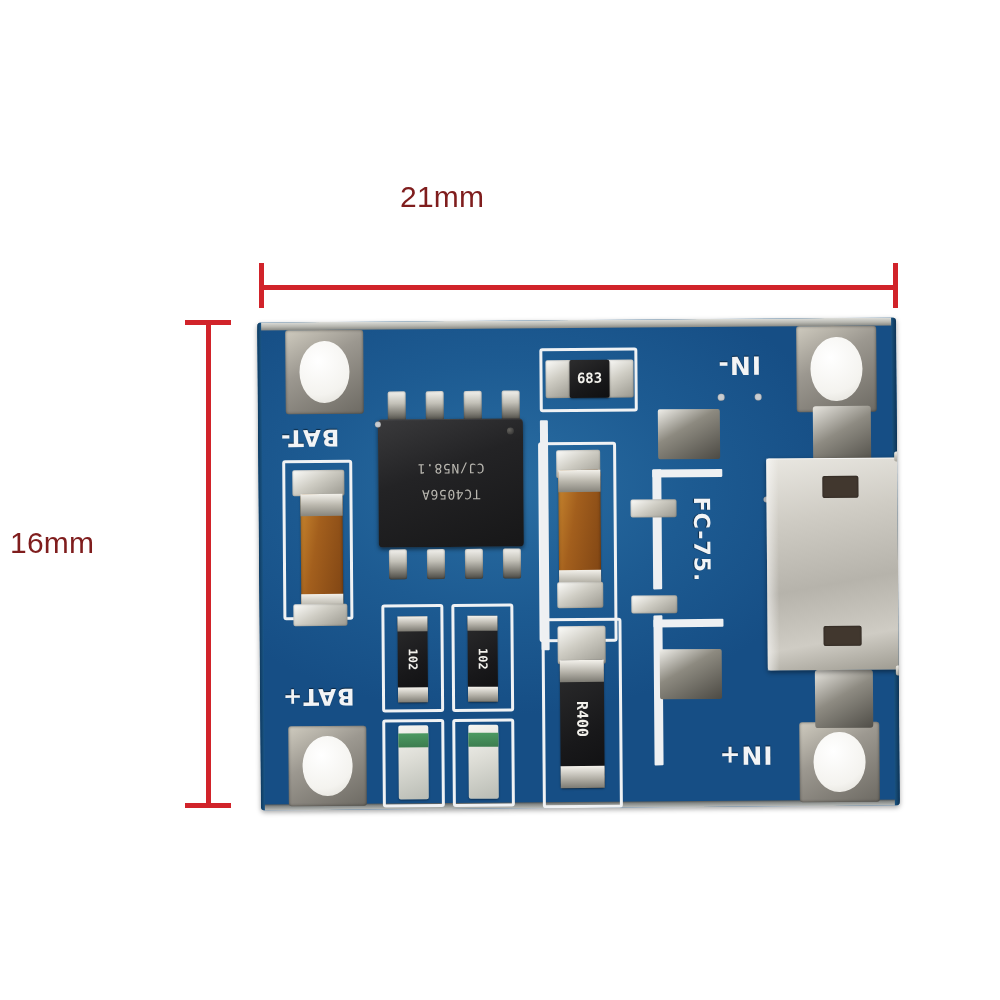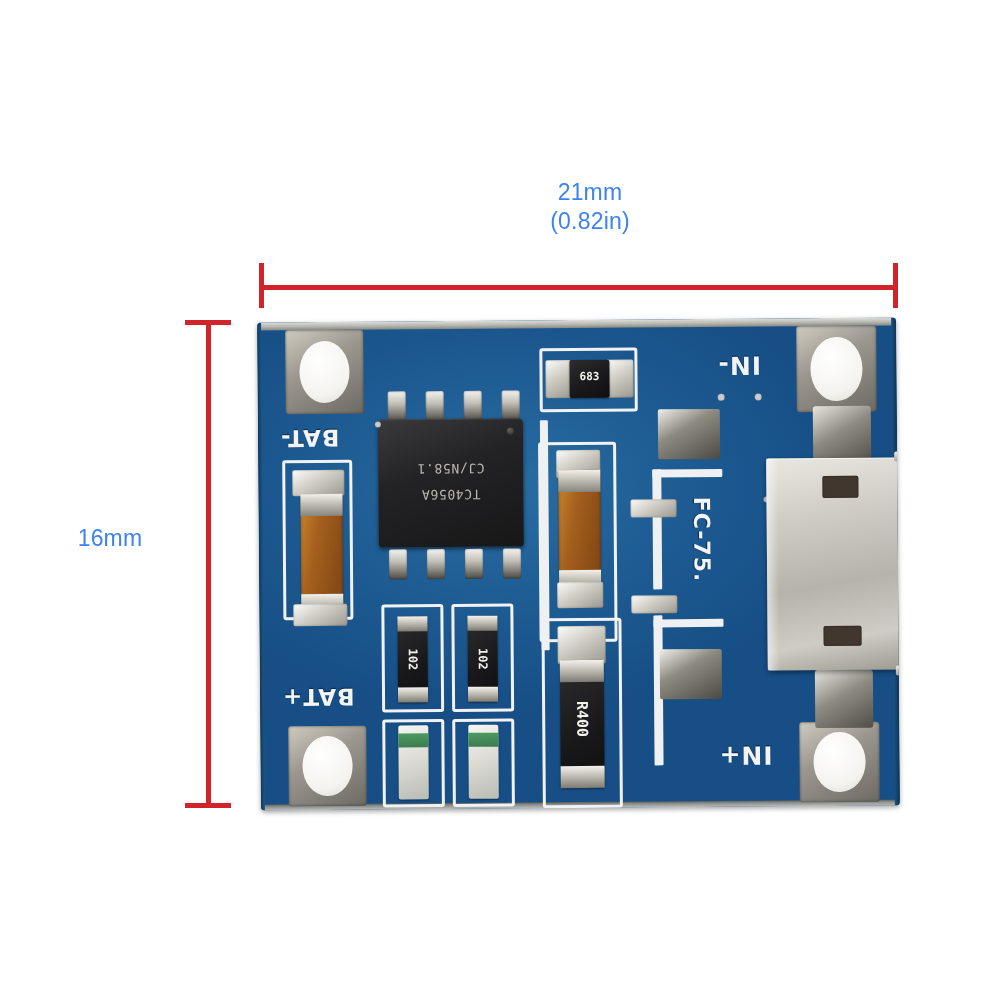--- a/index.html
+++ b/index.html
@@ -8,24 +8,23 @@
     background:#ffffff;
     font-family:"Liberation Sans","DejaVu Sans",sans-serif;
     overflow:hidden;
     position:relative;
   }
   #stage{position:absolute;left:0;top:0;width:1000px;height:1000px;}
 
   
   .dimlabel{
     position:absolute;
-    color:#3b82f6;
-    font-size:23px;
+    color:#7f1d1d;
+    font-size:30px;
     line-height:1.28;
-    text-align:center;
     letter-spacing:0.2px;
     white-space:nowrap;
   }
   .dimlabel .l2{display:block;}
 
   .dimline-h{
     position:absolute;
     height:5px;
     background:#d1232a;
   }
@@ -242,21 +241,20 @@
     border-radius:3px;
   }
 </style>
 </head>
 <body>
 
 <div id="stage">
 
   <div class="dimlabel" style="left:400px;top:178px;width:380px;">
     <span>21mm</span>
-    <span class="l2">(0.82in)</span>
   </div>
 
   <div class="dimline-h" style="left:259px;top:285px;width:639px;"></div>
   <div class="tick-v" style="left:259px;top:263px;height:45px;"></div>
   <div class="tick-v" style="left:893px;top:263px;height:45px;"></div>
 
   <div class="dimlabel" style="left:10px;top:524px;width:200px;">
     <span>16mm</span>
   </div>
 
@@ -304,21 +302,21 @@
 
       <div class="ic-pin" style="left:130px;top:228px;"></div>
       <div class="ic-pin" style="left:168px;top:228px;"></div>
       <div class="ic-pin" style="left:206px;top:228px;"></div>
       <div class="ic-pin" style="left:244px;top:228px;"></div>
 
       <div class="pad-outline" style="left:282px;top:28px;width:98px;height:64px;"></div>
       <div class="solder" style="left:288px;top:40px;width:26px;height:38px;"></div>
       <div class="solder" style="left:348px;top:40px;width:28px;height:38px;"></div>
       <div class="res-black" style="left:312px;top:40px;width:40px;height:38px;">
-        <div class="res-mark" style="top:10px;font-size:11px;">683</div>
+        <div class="res-mark" style="top:10px;font-size:14px;">683</div>
       </div>
 
       <div class="pad-outline" style="left:280px;top:122px;width:78px;height:200px;"></div>
       <div class="solder" style="left:298px;top:130px;width:44px;height:28px;"></div>
       <div class="cap-tant" style="left:300px;top:150px;width:42px;height:122px;">
         <div class="term" style="top:0;"></div>
         <div class="term" style="bottom:0;"></div>
       </div>
       <div class="solder" style="left:298px;top:262px;width:46px;height:26px;"></div>
 

